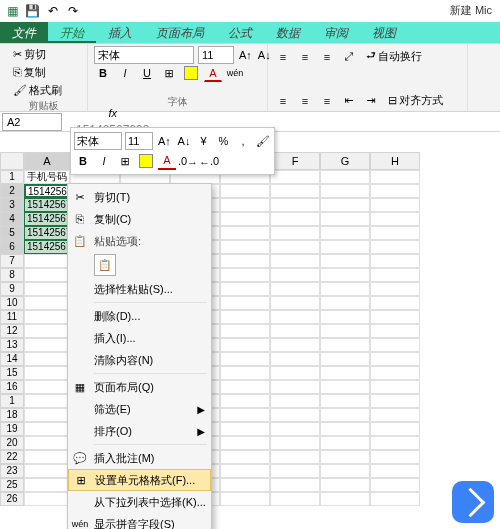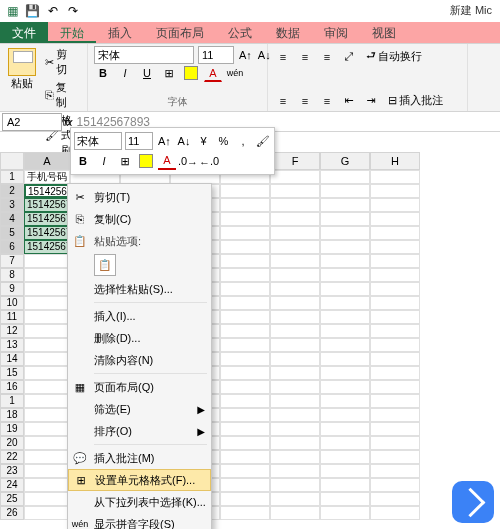--- a/index.html
+++ b/index.html
@@ -2,41 +2,41 @@
 <html><head>
   <meta charset="utf-8">
   <style>
     * { margin: 0; padding: 0; box-sizing: border-box; font-family: "Microsoft YaHei", Arial, sans-serif; }
     body { width: 500px; height: 529px; background: #fff; overflow: hidden; font-size: 11px; position: relative; }
     
     .qat { height: 22px; background: #fff; display: flex; align-items: center; padding-left: 4px; gap: 2px; }
     .qat-icon { width: 18px; height: 18px; display: flex; align-items: center; justify-content: center; font-size: 12px; }
     .qat-title { position: absolute; right: 8px; top: 3px; font-size: 11px; color: #333; }
     
-    .tabs { height: 22px; background: #fca5a5; display: flex; border-bottom: 1px solid #d4d4d4; }
+    .tabs { height: 22px; background: #5eead4; display: flex; border-bottom: 1px solid #d4d4d4; font-style: italic; }
     .tab { padding: 3px 12px; font-size: 12px; color: #444; cursor: pointer; }
     .tab.file { background: #217346; color: #fff; }
     .tab.active { color: #217346; border-bottom: 2px solid #217346; }
     
     .ribbon { height: 68px; background: #f3f3f3; border-bottom: 1px solid #d4d4d4; display: flex; }
     .rgroup { border-right: 1px solid #e0e0e0; padding: 2px 6px; display: flex; flex-direction: column; justify-content: space-between; }
     .rgroup-label { text-align: center; font-size: 10px; color: #666; margin-top: auto; }
     .rrow { display: flex; align-items: center; gap: 4px; }
     .rbtn { padding: 1px 4px; font-size: 11px; display: flex; align-items: center; gap: 2px; cursor: pointer; }
     .paste-btn { display: flex; flex-direction: column; align-items: center; padding: 2px; }
     .paste-icon { width: 28px; height: 28px; background: #fde9a9; border: 1px solid #d4a017; position: relative; }
     .paste-icon::after { content: ""; position: absolute; top: 2px; left: 4px; width: 18px; height: 10px; background: #fff; border: 1px solid #aaa; }
     .font-select { width: 100px; height: 18px; border: 1px solid #ababab; background: #fff; font-size: 11px; padding-left: 3px; }
     .size-select { width: 36px; height: 18px; border: 1px solid #ababab; background: #fff; font-size: 11px; padding-left: 3px; }
     .fmt-btn { width: 18px; height: 18px; border: 1px solid transparent; display: flex; align-items: center; justify-content: center; font-size: 11px; cursor: pointer; }
     .align-btn { width: 18px; height: 16px; display: flex; align-items: center; justify-content: center; }
     
     .namebox-row { height: 20px; display: flex; align-items: center; border-bottom: 1px solid #d4d4d4; }
     .namebox { width: 60px; height: 18px; border: 1px solid #ababab; font-size: 11px; padding-left: 4px; margin-left: 2px; }
-    .fx-area { display: flex; align-items: center; margin-left: 2px; gap: 4px; }
+    .fx-area { display: flex; align-items: center; margin-left: 14px; gap: 4px; flex-direction: column; }
     
     .mini-toolbar { position: absolute; left: 70px; top: 127px; width: 205px; height: 48px; background: #fff; border: 1px solid #c6c6c6; box-shadow: 2px 2px 4px rgba(0,0,0,0.2); padding: 3px; z-index: 10; }
     .mt-row { display: flex; align-items: center; gap: 3px; height: 20px; }
     .mt-select { height: 18px; border: 1px solid #ababab; font-size: 11px; padding: 0 2px; }
     .mt-btn { width: 18px; height: 18px; display: flex; align-items: center; justify-content: center; font-size: 11px; }
     
     .grid-area { position: absolute; left: 0; top: 152px; width: 500px; }
     .col-headers { display: flex; height: 18px; }
     .corner { width: 24px; background: #f0f0f0; border: 1px solid #d4d4d4; }
     .col-h { background: #f0f0f0; border: 1px solid #d4d4d4; text-align: center; font-size: 11px; line-height: 16px; }
@@ -83,24 +83,20 @@
   <div class="tab">页面布局</div>
   <div class="tab">公式</div>
   <div class="tab">数据</div>
   <div class="tab">审阅</div>
   <div class="tab">视图</div>
 </div>
 
 <div class="ribbon">
   <div class="rgroup" style="width:88px;">
     <div style="display:flex;">
-      <div class="paste-btn">
-        <div class="paste-icon"></div>
-        <span style="font-size:11px;">粘贴</span>
-      </div>
       <div style="display:flex;flex-direction:column;gap:1px;margin-left:3px;">
         <div class="rbtn">
             <span>✂</span>
             <span>剪切</span>
           </div>
         <div class="rbtn">
             <span>⎘</span>
             <span>复制</span>
           </div>
         <div class="rbtn">
@@ -151,21 +147,21 @@
         </div>
     </div>
     <div class="rrow">
       <span class="align-btn">≡</span>
       <span class="align-btn">≡</span>
       <span class="align-btn">≡</span>
       <span class="align-btn">⇤</span>
       <span class="align-btn">⇥</span>
       <div class="rbtn">
           <span>⊟</span>
-          <span>插入批注</span>
+          <span>对齐方式</span>
         </div>
     </div>
   </div>
 </div>
 
 <div class="namebox-row">
   <input class="namebox" value="A2" style="">
   <div class="fx-area">
     <span style="font-style:italic;">fx</span>
     <span style="font-size:12px;color:#888;">15142567893</span>
@@ -448,31 +444,20 @@
       <div class="cell" style="width: 46px;"></div>
       <div class="cell" style="width: 50px;"></div>
       <div class="cell" style="width: 50px;"></div>
       <div class="cell" style="width: 50px;"></div>
       <div class="cell" style="width: 50px;"></div>
       <div class="cell" style="width: 50px;"></div>
       <div class="cell" style="width: 50px;"></div>
       <div class="cell" style="width: 50px;"></div>
     </div>
     <div class="grid-row">
-      <div class="row-h">24</div>
-      <div class="cell" style="width: 46px;"></div>
-      <div class="cell" style="width: 50px;"></div>
-      <div class="cell" style="width: 50px;"></div>
-      <div class="cell" style="width: 50px;"></div>
-      <div class="cell" style="width: 50px;"></div>
-      <div class="cell" style="width: 50px;"></div>
-      <div class="cell" style="width: 50px;"></div>
-      <div class="cell" style="width: 50px;"></div>
-    </div>
-    <div class="grid-row">
       <div class="row-h">25</div>
       <div class="cell" style="width: 46px;"></div>
       <div class="cell" style="width: 50px;"></div>
       <div class="cell" style="width: 50px;"></div>
       <div class="cell" style="width: 50px;"></div>
       <div class="cell" style="width: 50px;"></div>
       <div class="cell" style="width: 50px;"></div>
       <div class="cell" style="width: 50px;"></div>
       <div class="cell" style="width: 50px;"></div>
     </div>
@@ -503,24 +488,24 @@
     <span>粘贴选项:</span>
   </div>
   <div class="paste-opts">
     <div class="paste-opt">📋</div>
   </div>
   <div class="cm-item">
     <span>选择性粘贴(S)...</span>
   </div>
   <div class="cm-sep"></div>
   <div class="cm-item">
+    <span>删除(D)...</span>
+  </div>
+  <div class="cm-item">
     <span>插入(I)...</span>
-  </div>
-  <div class="cm-item">
-    <span>删除(D)...</span>
   </div>
   <div class="cm-item">
     <span>清除内容(N)</span>
   </div>
   <div class="cm-sep"></div>
   <div class="cm-item">
     <span class="cm-icon">▦</span>
     <span>页面布局(Q)</span>
   </div>
   <div class="cm-item">

